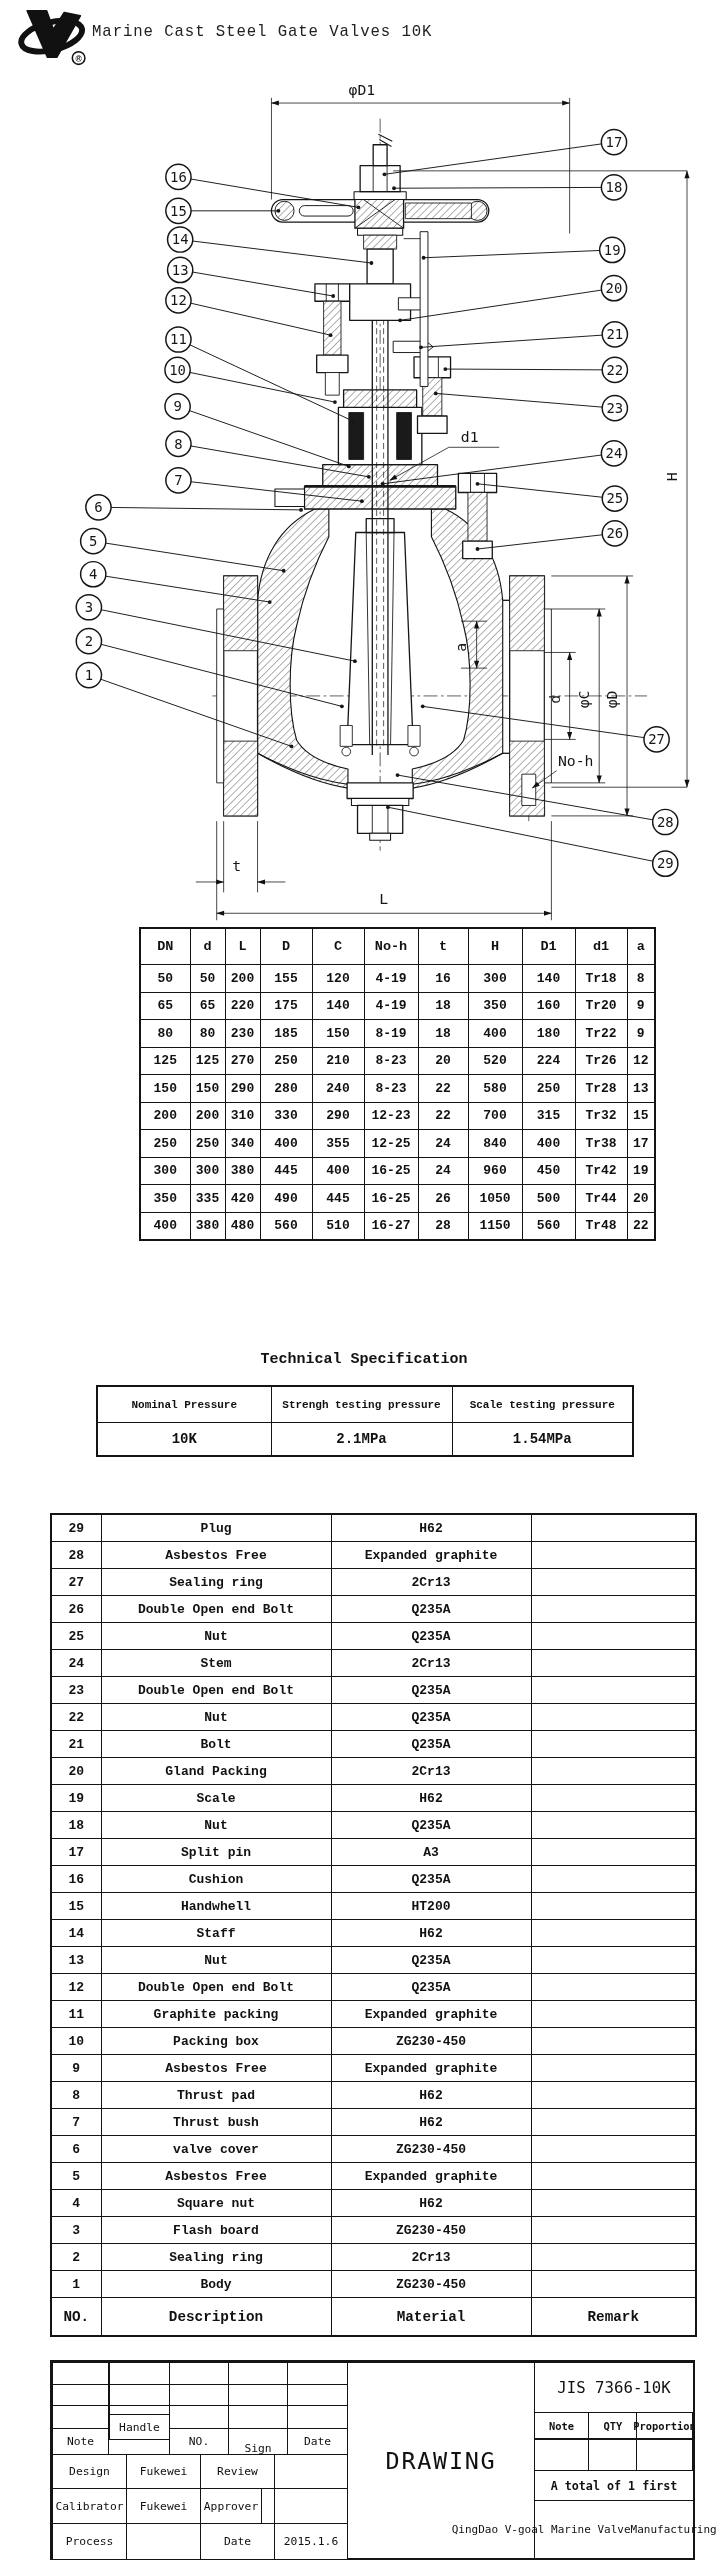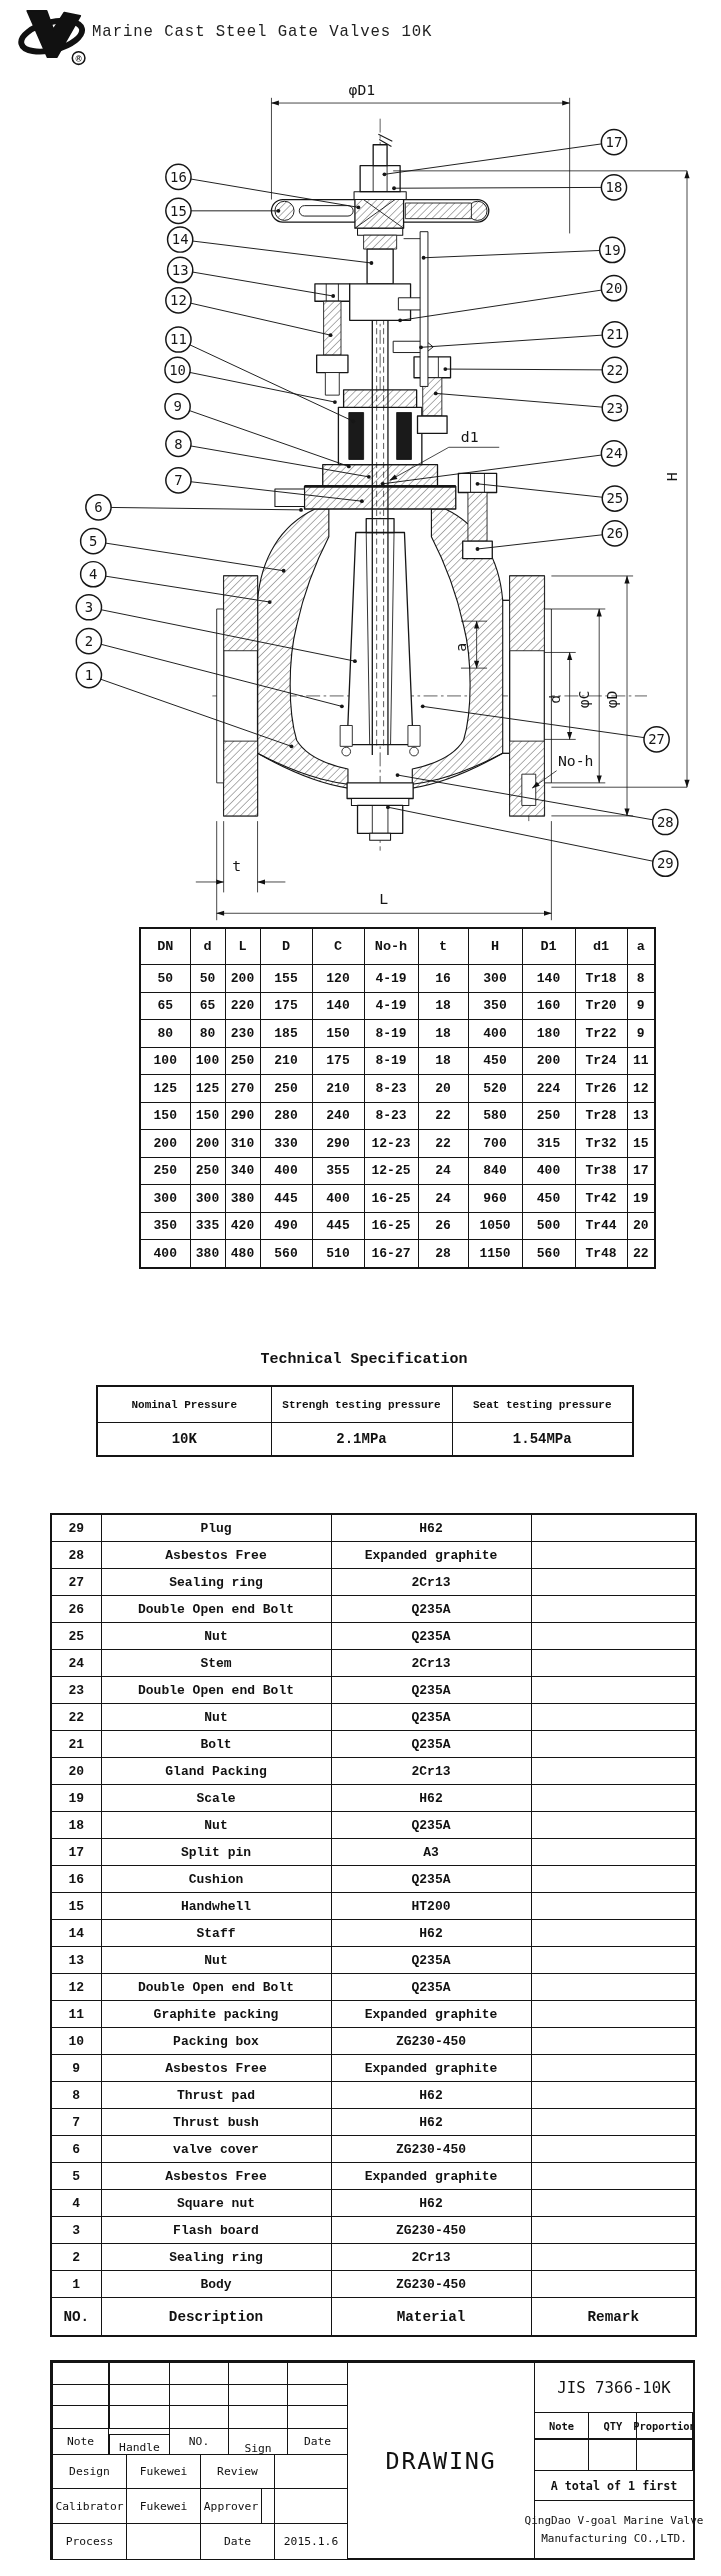--- a/index.html
+++ b/index.html
@@ -34,21 +34,21 @@
   
   #title-block{position:absolute;left:50px;top:2360px;width:645px;height:200px;
                border:2.2px solid #141414;box-sizing:border-box;background:#fff;}
   .tb-cell{position:absolute;box-sizing:border-box;border:1px solid #141414;
            display:flex;align-items:center;justify-content:center;
            font-size:11.3px;color:#111;background:#fff;white-space:nowrap;}
   #tb-drawing{font-size:23.5px;letter-spacing:1.7px;}
   #tb-jis{font-size:15.7px;}
   .tb-small{font-size:10.4px;font-weight:bold;}
   #tb-total{font-size:11.7px;font-weight:bold;}
-  #tb-company{flex-direction:column;line-height:1.55;font-size:11px;}
+  #tb-company{line-height:1.55;font-size:11px;}
 </style>
 </head>
 <body>
 
 <div id="page">
 
   <svg id="logo" viewBox="0 0 84 76" aria-hidden="true">
     <ellipse cx="41" cy="37" rx="37" ry="16.5" transform="rotate(-14 41 37)" fill="none" stroke="#111" stroke-width="7"></ellipse>
     <path d="M12,7 L35,7 L43,29 L56,9 L75,13 L47,62 L36,62 Z" fill="#111" stroke="#111" stroke-width="2" stroke-linejoin="round"></path>
     <circle cx="73" cy="63" r="7.5" fill="#fff" stroke="#111" stroke-width="1.8"></circle>
@@ -398,33 +398,20 @@
           <td>185</td>
           <td>150</td>
           <td>8-19</td>
           <td>18</td>
           <td>400</td>
           <td>180</td>
           <td>Tr22</td>
           <td>9</td>
         </tr>
         <tr>
-          <td>100</td>
-          <td>100</td>
-          <td>250</td>
-          <td>210</td>
-          <td>175</td>
-          <td>8-19</td>
-          <td>18</td>
-          <td>450</td>
-          <td>200</td>
-          <td>Tr24</td>
-          <td>11</td>
-        </tr>
-        <tr>
           <td>125</td>
           <td>125</td>
           <td>270</td>
           <td>250</td>
           <td>210</td>
           <td>8-23</td>
           <td>20</td>
           <td>520</td>
           <td>224</td>
           <td>Tr26</td>
@@ -515,21 +502,21 @@
   <table class="sheet" id="spec-table">
     <colgroup>
         <col style="width:174px">
         <col style="width:181px">
         <col style="width:181px">
       </colgroup>
     <thead>
         <tr>
           <th>Nominal Pressure</th>
           <th>Strengh testing pressure</th>
-          <th>Seat testing pressure</th>
+          <th>Scale testing pressure</th>
         </tr>
       </thead>
     <tbody>
         <tr>
           <td>10K</td>
           <td>2.1MPa</td>
           <td>1.54MPa</td>
         </tr>
       </tbody>
   </table>
@@ -739,21 +726,21 @@
     <div class="tb-cell" style="left:117px;top:22px;width:60px;height:22.6px"></div>
     <div class="tb-cell" style="left:176px;top:22px;width:60px;height:22.6px"></div>
     <div class="tb-cell" style="left:235px;top:22px;width:61px;height:22.6px"></div>
     <div class="tb-cell" style="left:0;top:43px;width:57px;height:23.5px"></div>
     <div class="tb-cell" style="left:57px;top:43px;width:61px;height:23.5px"></div>
     <div class="tb-cell" style="left:117px;top:43px;width:60px;height:23.5px"></div>
     <div class="tb-cell" style="left:176px;top:43px;width:60px;height:23.5px"></div>
     <div class="tb-cell" style="left:235px;top:43px;width:61px;height:23.5px"></div>
 
     <div class="tb-cell" style="left:0;top:66px;width:57px;height:27px">Note</div>
-    <div class="tb-cell" style="left:57px;top:72px;width:61px;height:26px">Handle</div>
+    <div class="tb-cell" style="left:57px;top:52px;width:61px;height:26px">Handle</div>
     <div class="tb-cell" style="left:117px;top:66px;width:60px;height:27px">NO.</div>
     <div class="tb-cell" style="left:176px;top:66px;width:60px;height:41px">Sign</div>
     <div class="tb-cell" style="left:235px;top:66px;width:61px;height:27px">Date</div>
 
     <div class="tb-cell" style="left:0;top:92px;width:75px;height:35px">Design</div>
     <div class="tb-cell" style="left:74px;top:92px;width:75px;height:35px">Fukewei</div>
     <div class="tb-cell" style="left:148px;top:92px;width:75px;height:35px">Review</div>
     <div class="tb-cell" style="left:222px;top:92px;width:74px;height:35px"></div>
 
     <div class="tb-cell" style="left:0;top:126px;width:75px;height:36px">Calibrator</div>

